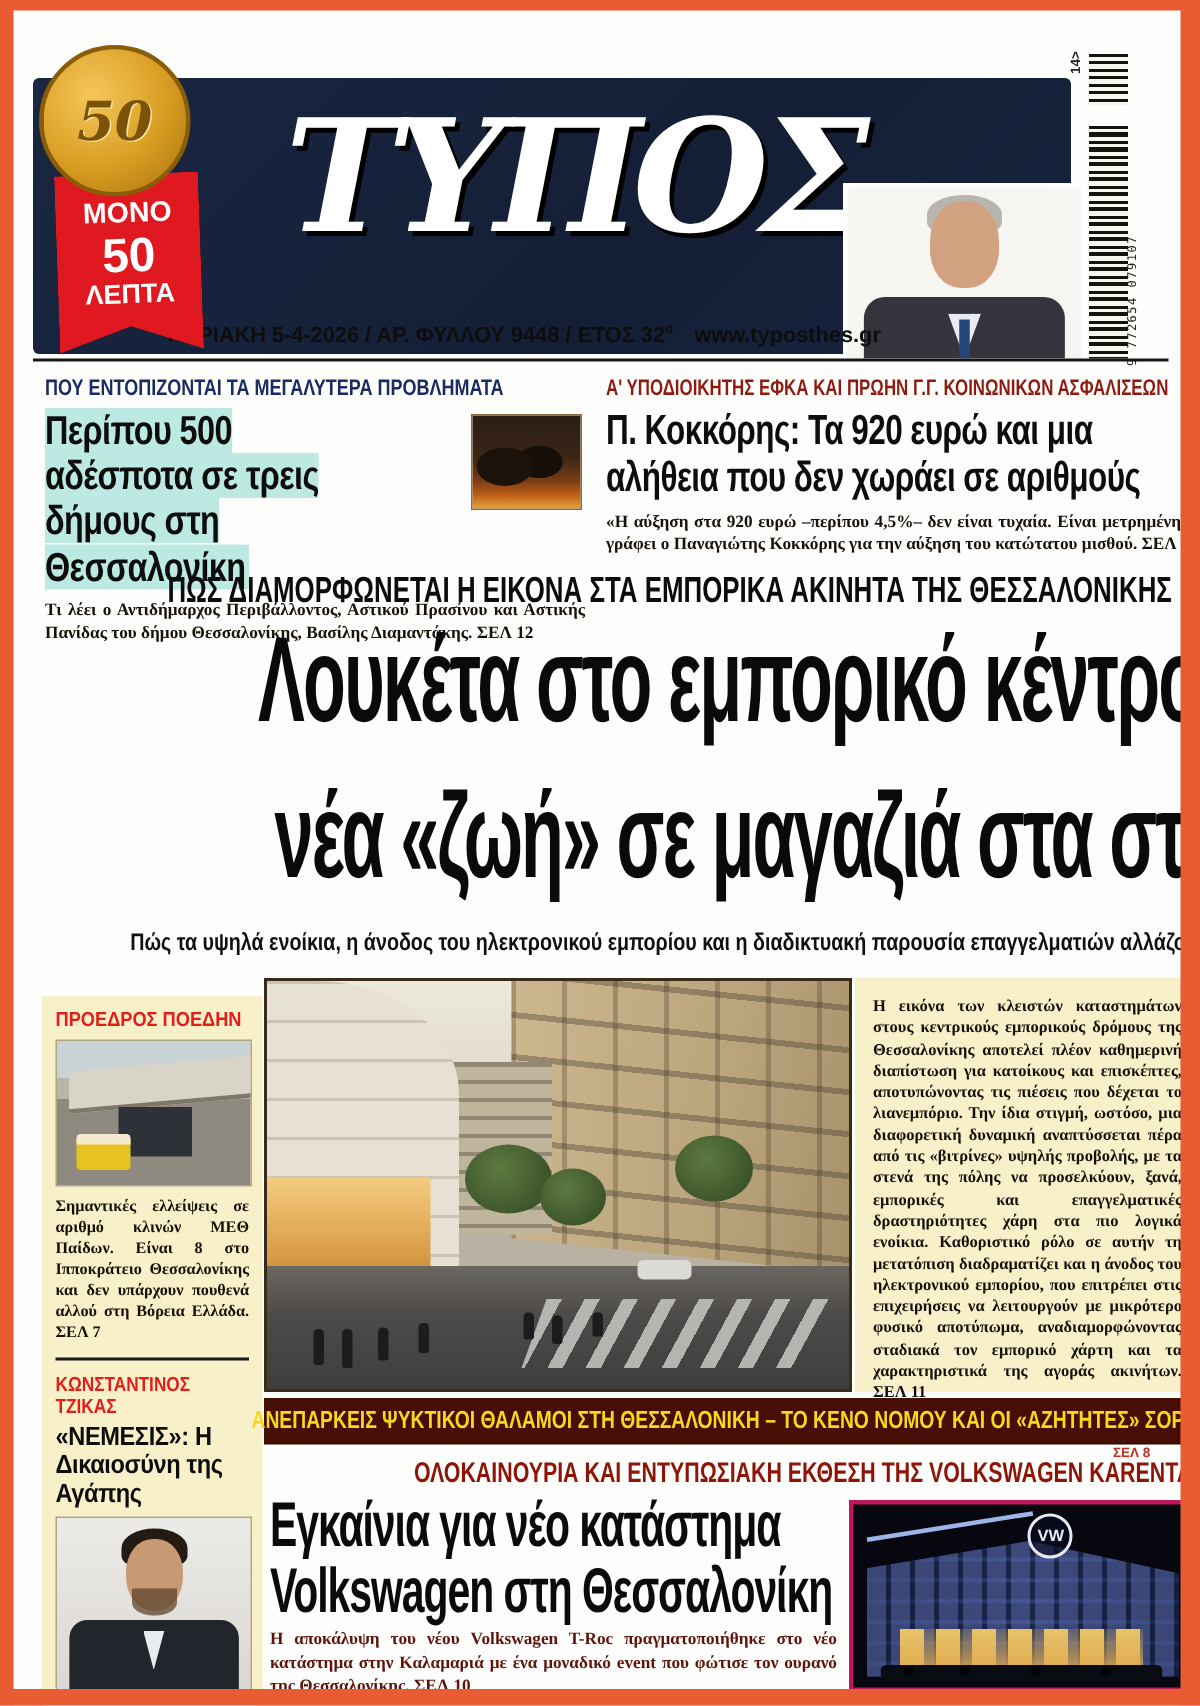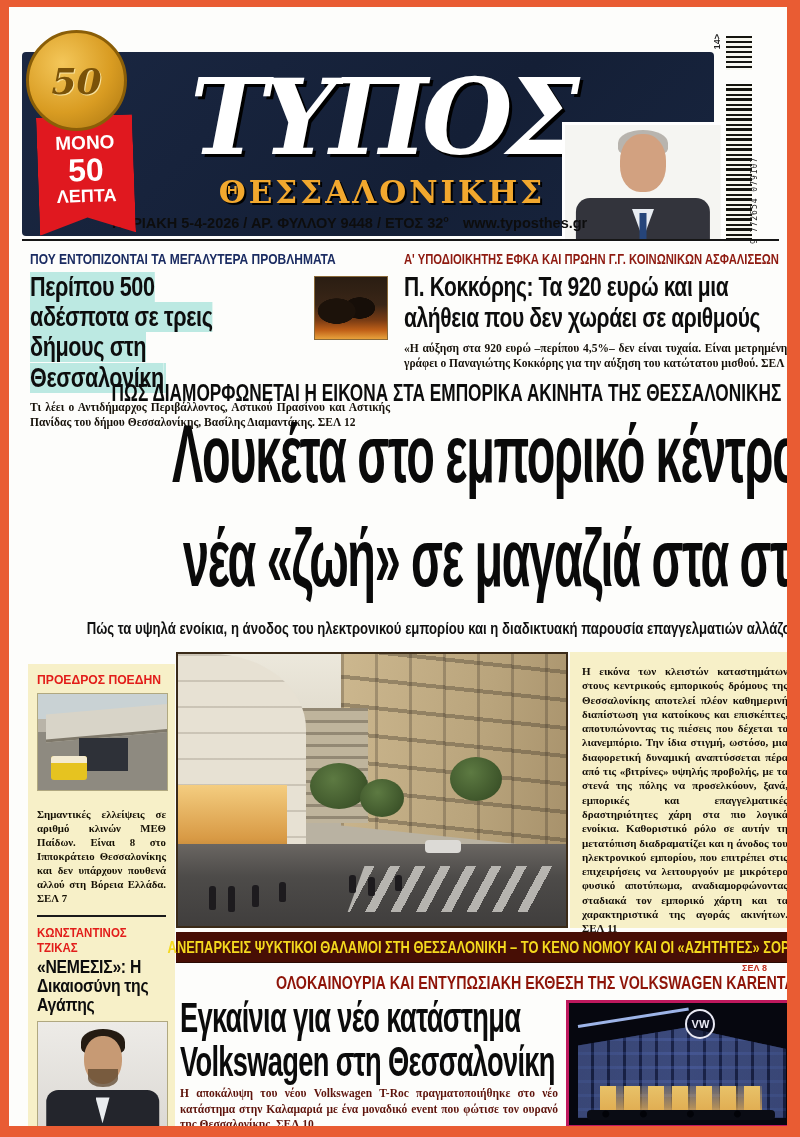--- a/index.html
+++ b/index.html
@@ -88,21 +88,21 @@
   .mh-line{height:104px;line-height:104px;}
   .mh-line .cn{font-size:72px;font-weight:bold;letter-spacing:-2px;transform:scale(.65,1.12);}
   #main-subheadline{position:absolute;left:0;top:620px;width:800px;text-align:center;
             font-size:16px;font-weight:bold;color:#101010;}
 
   
   #sidebar{position:absolute;left:28px;top:664px;width:147px;height:478px;background:#f7f0c8;
             box-sizing:border-box;padding:8px 9px;}
   .kicker-red{color:#e21d1a;font-size:13.5px;font-weight:bold;}
   .sb-headline{margin-top:3px;font-size:17.5px;font-weight:bold;line-height:1.08;color:#0d0d0d;letter-spacing:-.3px;}
-  .sb-body{margin-top:16px;font-family:"Liberation Serif",serif;font-weight:bold;font-size:10.8px;
+  .sb-body{margin-top:6px;font-family:"Liberation Serif",serif;font-weight:bold;font-size:10.8px;
             line-height:1.3;color:#151004;text-align:justify;}
   #hospital-photo{position:relative;margin-top:6px;width:100%;height:96px;border:1px solid #b0a880;
             background:linear-gradient(180deg,#c9d2d4 0 26%,#b9b4a8 26% 40%,#8e8a80 40% 100%);overflow:hidden;}
   #hospital-canopy{position:absolute;left:6%;right:-4%;top:16%;height:26%;background:#d8d4c8;
             border-bottom:3px solid #7e786a;transform:skewY(-5deg);}
   #hospital-entrance{position:absolute;left:32%;top:46%;width:38%;height:34%;background:#2e3138;}
   #ambulance{position:absolute;left:10%;bottom:10%;width:36px;height:24px;background:#e6c320;border-radius:3px;}
   #ambulance-roof{position:absolute;left:0;top:0;width:100%;height:7px;background:#f3ead0;border-radius:3px 3px 0 0;}
   #sidebar-divider{margin:10px 0 8px 0;height:2px;background:#1a1a1a;}
   #portrait-photo{position:relative;margin-top:6px;width:100%;height:118px;border:1px solid #b0a880;
@@ -187,21 +187,20 @@
 
 <div id="page">
 
   <div class="frame" id="frame-top"></div>
   <div class="frame" id="frame-left"></div>
   <div class="frame" id="frame-right"></div>
   <div class="frame" id="frame-bottom"></div>
 
   <div id="masthead">
     <h1 id="masthead-title">ΤΥΠΟΣ</h1>
-    <div id="masthead-subtitle">ΘΕΣΣΑΛΟΝΙΚΗΣ</div>
     <div id="columnist-photo">
       <div id="columnist-inner">
         <div id="columnist-hair"></div>
         <div id="columnist-face"></div>
         <div id="columnist-suit"></div>
         <div id="columnist-shirt"></div>
         <div id="columnist-tie"></div>
       </div>
     </div>
   </div>

